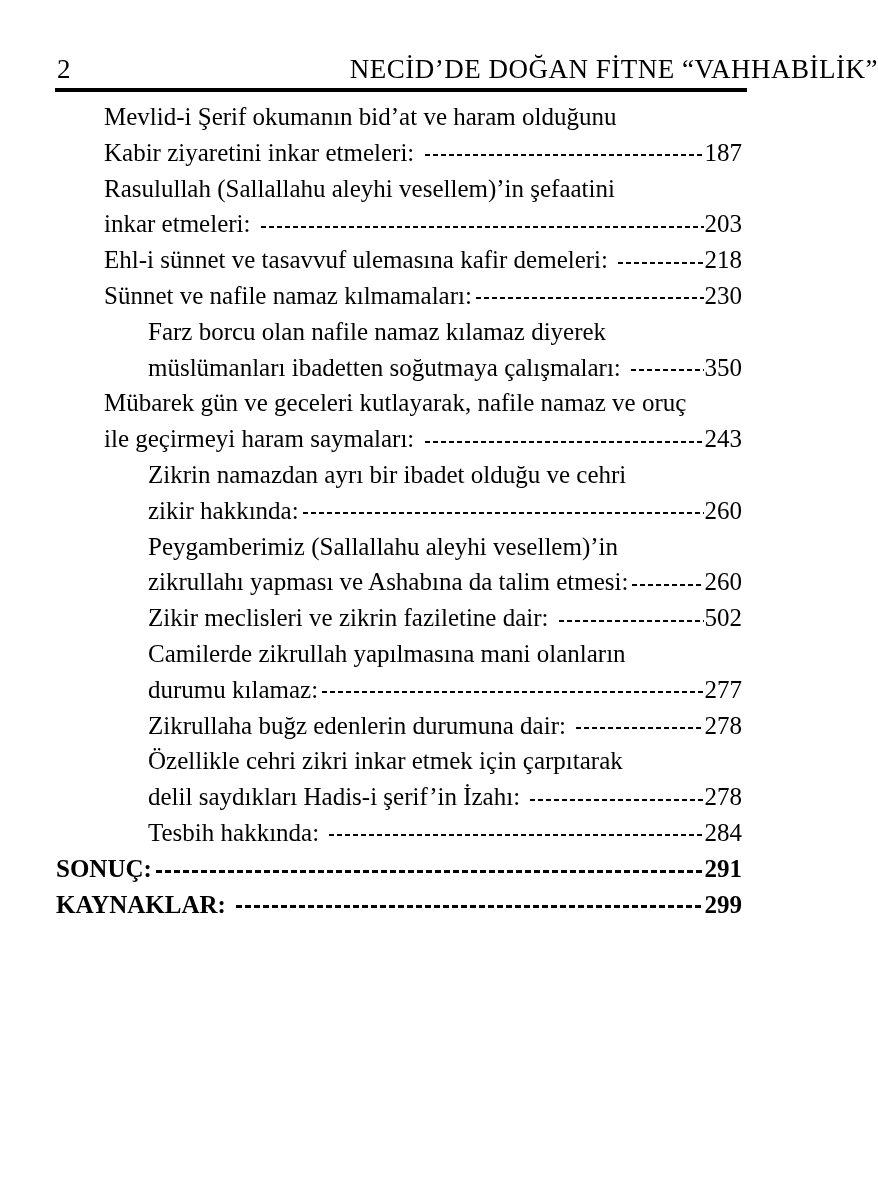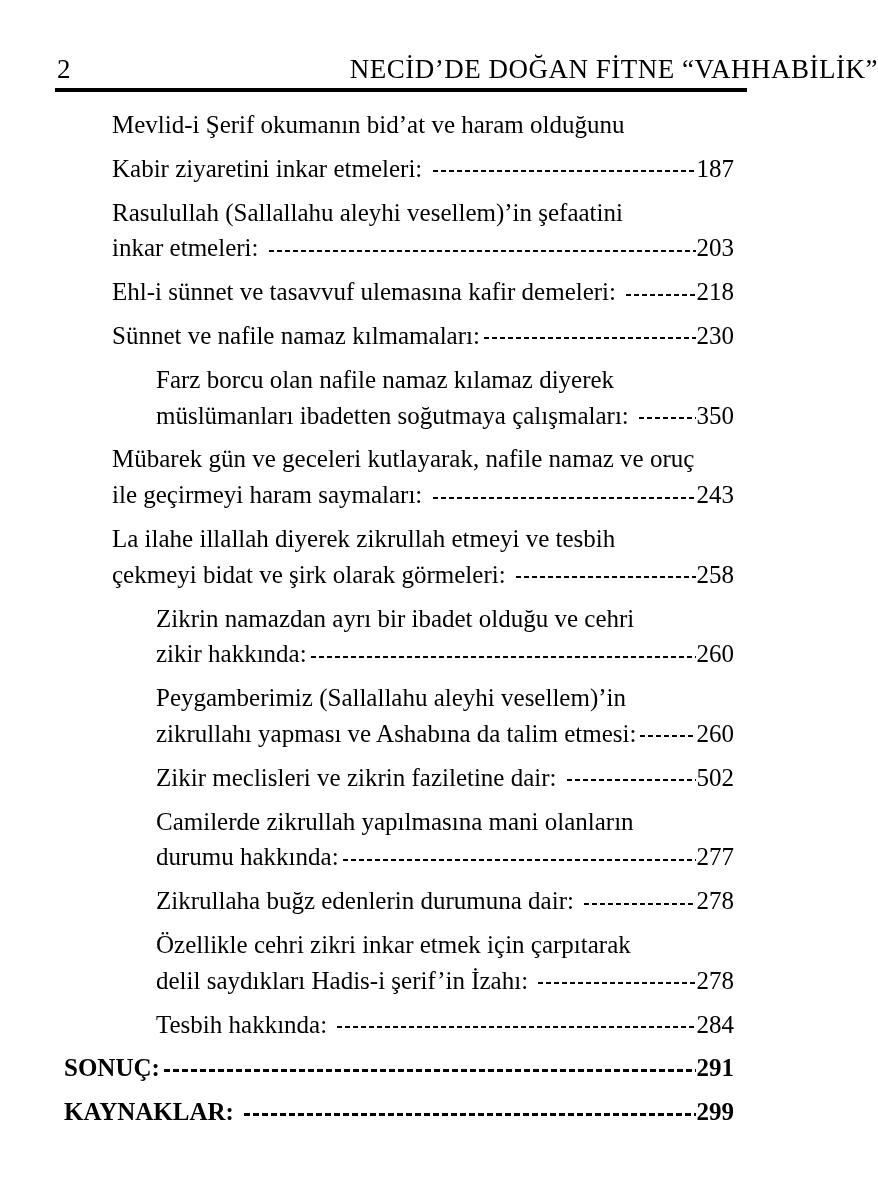--- a/index.html
+++ b/index.html
@@ -46,21 +46,21 @@
     background: #000000;
   }
   
   .toc {
     position: absolute;
     top: 99px;
     left: 56px;
     width: 686px;
     font-size: 25px;
   }
-  .entry { margin: 8px; }
+  .entry { margin: 0; }
   .entry.indent-0 { padding-left: 0; }
   .entry.indent-1 { padding-left: 48px; }
   .entry.indent-2 { padding-left: 92px; }
   .entry.bold { font-weight: bold; }
   .line {
     display: flex;
     align-items: baseline;
     height: 35.8px;
     line-height: 35.8px;
     white-space: pre;
@@ -112,38 +112,34 @@
         <div class="line"><span class="txt">Sünnet ve nafile namaz kılmamaları:</span><span class="leader"></span><span class="pg">230</span></div>
       </div>
       <div class="entry indent-2">
         <div class="line"><span class="txt">Farz borcu olan nafile namaz kılamaz diyerek</span></div>
         <div class="line"><span class="txt">müslümanları ibadetten soğutmaya çalışmaları: </span><span class="leader"></span><span class="pg">350</span></div>
       </div>
       <div class="entry indent-1">
         <div class="line"><span class="txt">Mübarek gün ve geceleri kutlayarak, nafile namaz ve oruç</span></div>
         <div class="line"><span class="txt">ile geçirmeyi haram saymaları: </span><span class="leader"></span><span class="pg">243</span></div>
       </div>
-      <div class="entry indent-1">
-        <div class="line"><span class="txt">La ilahe illallah diyerek zikrullah etmeyi ve tesbih</span></div>
-        <div class="line"><span class="txt">çekmeyi bidat ve şirk olarak görmeleri: </span><span class="leader"></span><span class="pg">258</span></div>
-      </div>
       <div class="entry indent-2">
         <div class="line"><span class="txt">Zikrin namazdan ayrı bir ibadet olduğu ve cehri</span></div>
         <div class="line"><span class="txt">zikir hakkında:</span><span class="leader"></span><span class="pg">260</span></div>
       </div>
       <div class="entry indent-2">
         <div class="line"><span class="txt">Peygamberimiz (Sallallahu aleyhi vesellem)’in</span></div>
         <div class="line"><span class="txt">zikrullahı yapması ve Ashabına da talim etmesi:</span><span class="leader"></span><span class="pg">260</span></div>
       </div>
       <div class="entry indent-2">
         <div class="line"><span class="txt">Zikir meclisleri ve zikrin faziletine dair: </span><span class="leader"></span><span class="pg">502</span></div>
       </div>
       <div class="entry indent-2">
         <div class="line"><span class="txt">Camilerde zikrullah yapılmasına mani olanların</span></div>
-        <div class="line"><span class="txt">durumu hakkında:</span><span class="leader"></span><span class="pg">277</span></div>
+        <div class="line"><span class="txt">durumu kılamaz:</span><span class="leader"></span><span class="pg">277</span></div>
       </div>
       <div class="entry indent-2">
         <div class="line"><span class="txt">Zikrullaha buğz edenlerin durumuna dair: </span><span class="leader"></span><span class="pg">278</span></div>
       </div>
       <div class="entry indent-2">
         <div class="line"><span class="txt">Özellikle cehri zikri inkar etmek için çarpıtarak</span></div>
         <div class="line"><span class="txt">delil saydıkları Hadis-i şerif’in İzahı: </span><span class="leader"></span><span class="pg">278</span></div>
       </div>
       <div class="entry indent-2">
         <div class="line"><span class="txt">Tesbih hakkında: </span><span class="leader"></span><span class="pg">284</span></div>

